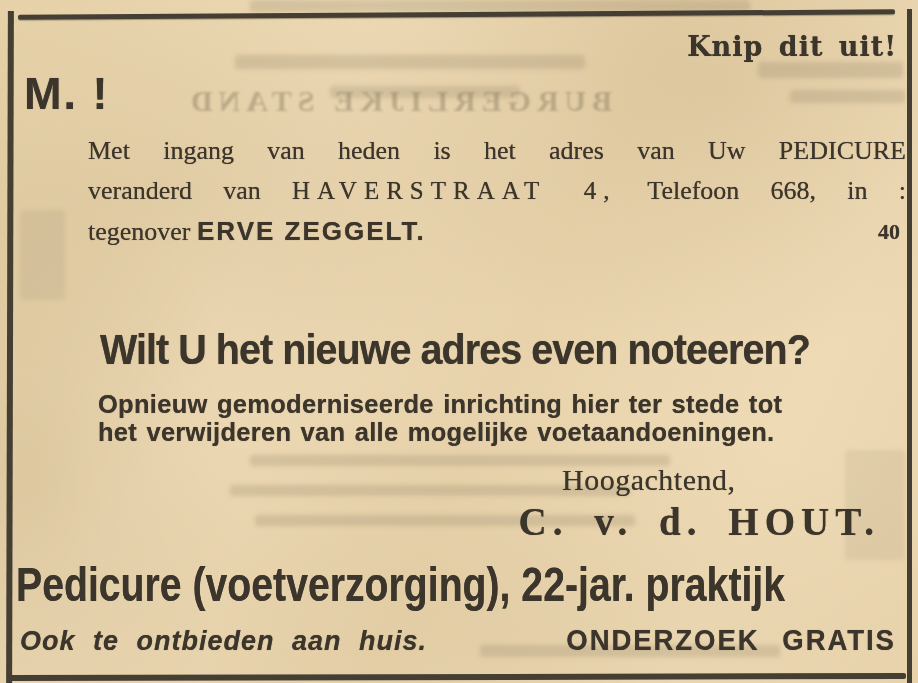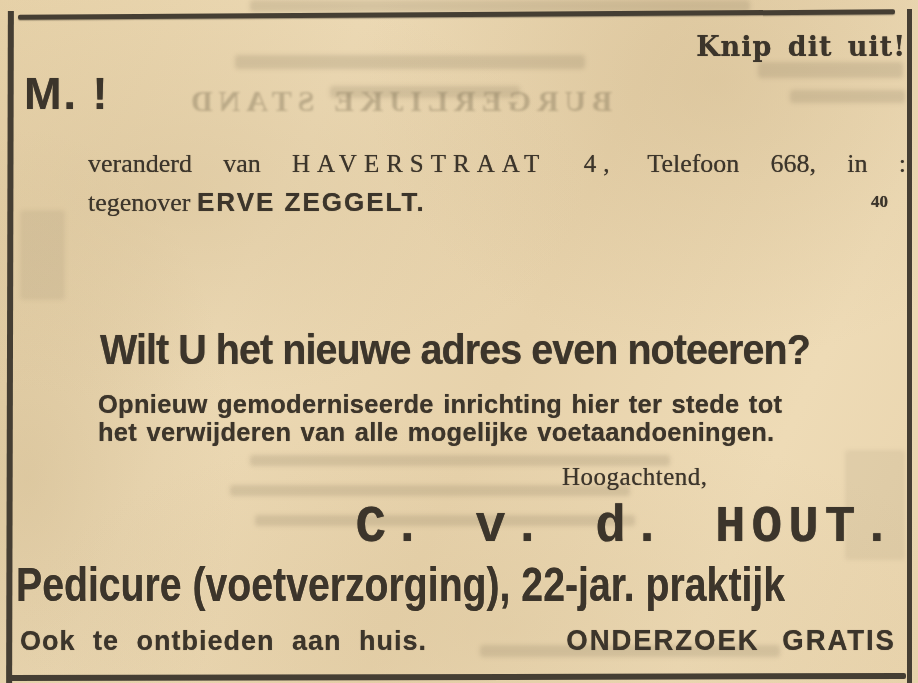--- a/index.html
+++ b/index.html
@@ -37,83 +37,83 @@
     white-space: nowrap;
   }
   .ghostbar {
     background: rgba(133, 120, 90, 0.22);
     filter: blur(2.2px);
     border-radius: 3px;
   }
 
   
   .clip-note {
-    position: absolute; top: 31px; right: 12px;
+    position: absolute; top: 31px; right: 21px;
     font-family: "DejaVu Serif", serif;
     font-weight: bold; font-size: 27px; letter-spacing: 1px; word-spacing: 5px;
   }
   .salutation {
     position: absolute; top: 68px; left: 24px;
     font-family: "Liberation Sans", sans-serif;
     font-weight: bold; font-size: 45px; letter-spacing: 2px;
   }
   .intro { position: absolute; left: 88px; top: 137px; width: 818px; }
   .line-just { text-align: justify; text-align-last: justify; }
   .intro-l1 { font-size: 26px; line-height: 27px; }
   .intro-l2 { font-size: 26px; line-height: 35px; margin-top: 9px; }
   .street-old { letter-spacing: 7px; font-size: 25px; }
   .address-new {
     font-family: "Liberation Sans", sans-serif;
     font-weight: bold; font-size: 37px; line-height: 40px;
     letter-spacing: 1.5px; margin-top: 5px; white-space: nowrap;
   }
   .city-line { font-size: 26px; line-height: 28px; margin-top: 7px; }
   .city-name { font-family: "Liberation Sans", sans-serif; font-weight: bold; font-size: 25px; letter-spacing: 3px; }
-  .landmark-line { position: relative; font-size: 26px; line-height: 28px; margin-top: 7px; }
+  .landmark-line { position: relative; font-size: 26px; line-height: 33px; margin-top: 7px; }
   .landmark-name { font-family: "Liberation Sans", sans-serif; font-weight: bold; font-size: 26px; letter-spacing: 2px; }
-  .ad-number { position: absolute; right: 18px; top: 0; font-weight: bold; font-size: 17px; }
+  .ad-number { position: absolute; right: 6px; top: 0; font-weight: bold; font-size: 22px; }
 
   .headline {
     position: absolute; left: 100px; top: 326px;
     font-family: "Liberation Sans", sans-serif;
     font-weight: bold; font-size: 42px; letter-spacing: -1px;
     white-space: nowrap;
     transform: scaleX(0.94); transform-origin: left;
   }
   .body-copy {
     position: absolute; left: 98px; top: 390px;
     font-family: "Liberation Sans", sans-serif;
     font-weight: bold; font-size: 26px; line-height: 28px;
     letter-spacing: 0.3px; word-spacing: 2px;
     transform: scaleX(0.98); transform-origin: left;
   }
   .closing {
     position: absolute; left: 562px; top: 463px;
-    font-size: 25px; letter-spacing: 0.5px;
+    font-size: 30px; letter-spacing: 0.5px;
   }
   .signature {
-    position: absolute; right: 20px; top: 499px;
-    font-family: Liberation Mono, monospace;
-    font-weight: bold; font-size: 51px;
+    position: absolute; right: 38px; top: 499px;
+    font-family: Liberation Serif, serif;
+    font-weight: bold; font-size: 39px;
     letter-spacing: 6px; word-spacing: 10px; white-space: nowrap;
   }
   .footer-headline {
     position: absolute; left: 16px; top: 556px;
     font-family: "Liberation Sans", sans-serif;
     font-weight: bold; font-size: 49px; letter-spacing: 0px;
     white-space: nowrap;
     transform: scaleX(0.80); transform-origin: left;
   }
   .footer-row {
     position: absolute; left: 20px; right: 22px; top: 624px;
     display: flex; justify-content: space-between; align-items: baseline;
   }
   .footer-left {
     font-family: "Liberation Sans", sans-serif;
-    font-weight: bold; font-size: 27px; letter-spacing: 1px; word-spacing: 9px;
+    font-weight: bold; font-size: 27px; letter-spacing: 1px; word-spacing: 9px; font-style: italic;
   }
   .footer-right {
     font-family: "Liberation Sans", sans-serif;
     font-weight: bold; font-size: 29px; letter-spacing: 2px; word-spacing: 14px;
     transform: scaleX(0.95); transform-origin: right;
   }
 </style>
 </head>
 <body>
 
@@ -133,20 +133,21 @@
 <div class="rule rule-top"></div>
 <div class="rule rule-left"></div>
 <div class="rule rule-right"></div>
 <div class="rule rule-bottom"></div>
 
 <div class="clip-note ink">Knip dit uit!</div>
 
 <div class="salutation ink">M. !</div>
 
 <div class="intro">
+  <div class="intro-l1 line-just ink">Met ingang van heden is het adres van Uw PEDICURE</div>
   <div class="intro-l2 line-just ink">
     <span>veranderd van</span>
     <span class="street-old">HAVERSTRAAT 4,</span>
     <span>Telefoon 668, in :</span>
   </div>
   <div class="landmark-line ink">
     <span>tegenover</span>
     <span class="landmark-name">ERVE ZEGGELT.</span>
     <span class="ad-number">40</span>
   </div>

